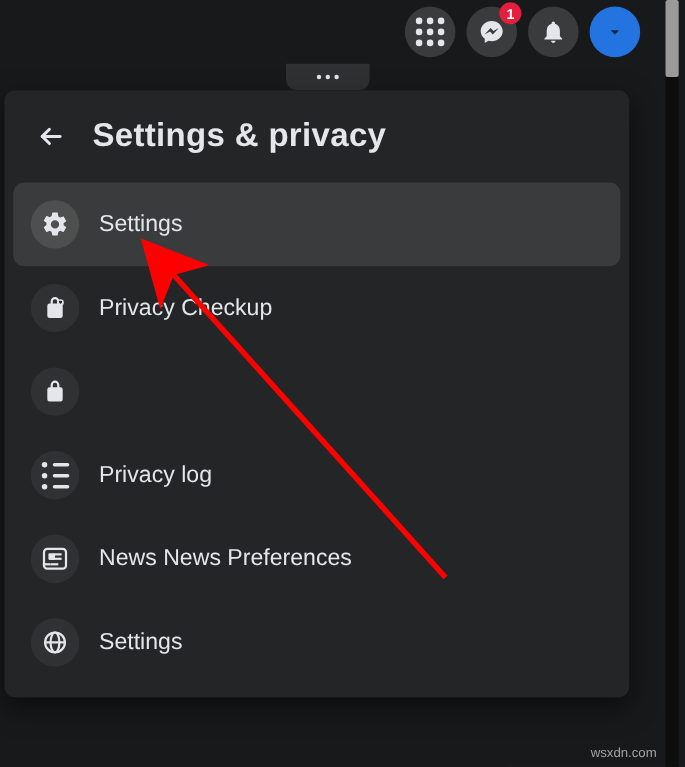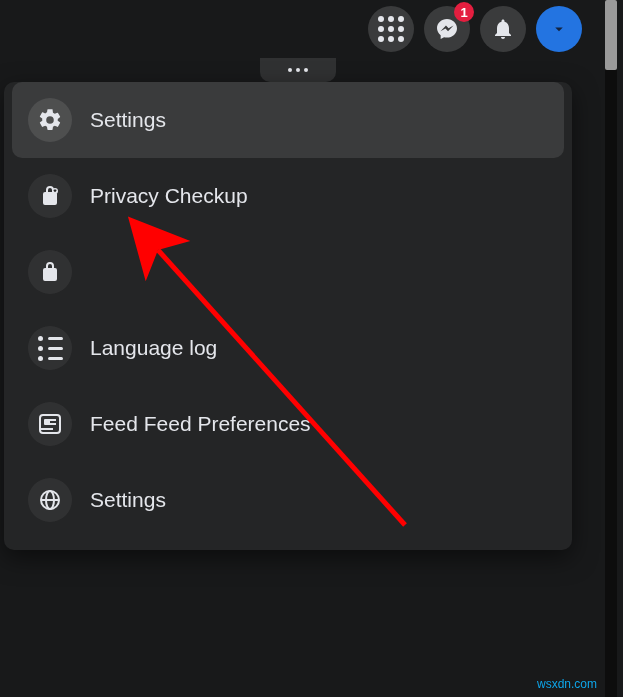--- a/index.html
+++ b/index.html
@@ -84,21 +84,21 @@
   .feed-ic::after{content:"";position:absolute;top:3px;right:3px;width:7px;height:2px;background:#e4e6eb;box-shadow:0 4px 0 #e4e6eb,-10px 9px 0 #e4e6eb, -3px 9px 0 #e4e6eb;}
   
   .scroll{
     position:absolute;top:0;right:6px;width:12px;height:697px;
     background:#0d0d0d;
   }
   .scroll-thumb{position:absolute;top:0;left:0;width:12px;height:70px;background:#9a9a9a;border-radius:2px;}
   
   .arrow-svg{position:absolute;left:0;top:0;pointer-events:none;}
   .watermark{
-    position:absolute;right:26px;bottom:6px;color:#0ea5e9;font-size:12px;
+    position:absolute;right:26px;bottom:6px;color:#a3a3a3;font-size:12px;
     font-family:Arial,sans-serif;
   }
 </style>
 </head>
 <body>
 
 <div class="topbar">
   <div class="nav-btn">
     <span class="grid9">
       <span></span>
@@ -132,20 +132,29 @@
 
 <div class="mini-tab">
   <div class="mini-dots">
       <span></span>
       <span></span>
       <span></span>
     </div>
 </div>
 
 <div class="panel">
+  <div class="panel-header">
+    <div class="back-btn">
+      <svg width="26" height="26" viewBox="0 0 24 24" fill="none" stroke="#e4e6eb" stroke-width="2.5" stroke-linecap="round" stroke-linejoin="round">
+          <line x1="20" y1="12" x2="5" y2="12"></line>
+          <polyline points="11 18 5 12 11 6"></polyline>
+        </svg>
+    </div>
+    <div class="panel-title">Settings &amp; privacy</div>
+  </div>
 
   <div class="menu">
 
     <div class="menu-item active">
       <div class="item-icon">
         <svg width="26" height="26" viewBox="0 0 24 24" fill="#e4e6eb">
             <path d="M19.14 12.94c.04-.31.06-.63.06-.94s-.02-.63-.06-.94l2.03-1.58a.5.5 0 00.12-.64l-1.92-3.32a.5.5 0 00-.6-.22l-2.39.96a7.03 7.03 0 00-1.62-.94l-.36-2.54A.5.5 0 0013.9 2h-3.8a.5.5 0 00-.49.42l-.36 2.54c-.58.24-1.12.56-1.62.94l-2.39-.96a.5.5 0 00-.6.22L2.71 8.48a.5.5 0 00.12.64l2.03 1.58c-.04.31-.06.63-.06.94s.02.63.06.94l-2.03 1.58a.5.5 0 00-.12.64l1.92 3.32c.14.24.43.34.6.22l2.39-.96c.5.38 1.04.7 1.62.94l.36 2.54c.4.24.25.42.49.42h3.8c.24 0 .45-.18.49-.42l.36-2.54c.58-.24 1.12-.56 1.62-.94l2.39.96c.25.1.5 0 .6-.22l1.92-3.32a.5.5 0 00-.12-.64l-2.03-1.58zM12 15.5A3.5 3.5 0 1112 8.5a3.5 3.5 0 010 7z"></path>
           </svg>
       </div>
       <div class="item-label">Settings</div>
@@ -180,28 +189,28 @@
           <div>
               <span class="d"></span>
               <span class="l"></span>
             </div>
           <div>
               <span class="d"></span>
               <span class="l"></span>
             </div>
         </div>
       </div>
-      <div class="item-label">Language log</div>
+      <div class="item-label">Privacy log</div>
     </div>
 
     <div class="menu-item">
       <div class="item-icon">
         <div class="feed-ic"></div>
       </div>
-      <div class="item-label">Feed Feed Preferences</div>
+      <div class="item-label">News News Preferences</div>
     </div>
 
     <div class="menu-item">
       <div class="item-icon">
         <svg width="24" height="24" viewBox="0 0 24 24" fill="none" stroke="#e4e6eb" stroke-width="2">
             <circle cx="12" cy="12" r="9"></circle>
             <ellipse cx="12" cy="12" rx="4" ry="9"></ellipse>
             <line x1="3" y1="12" x2="21" y2="12"></line>
           </svg>
       </div>

